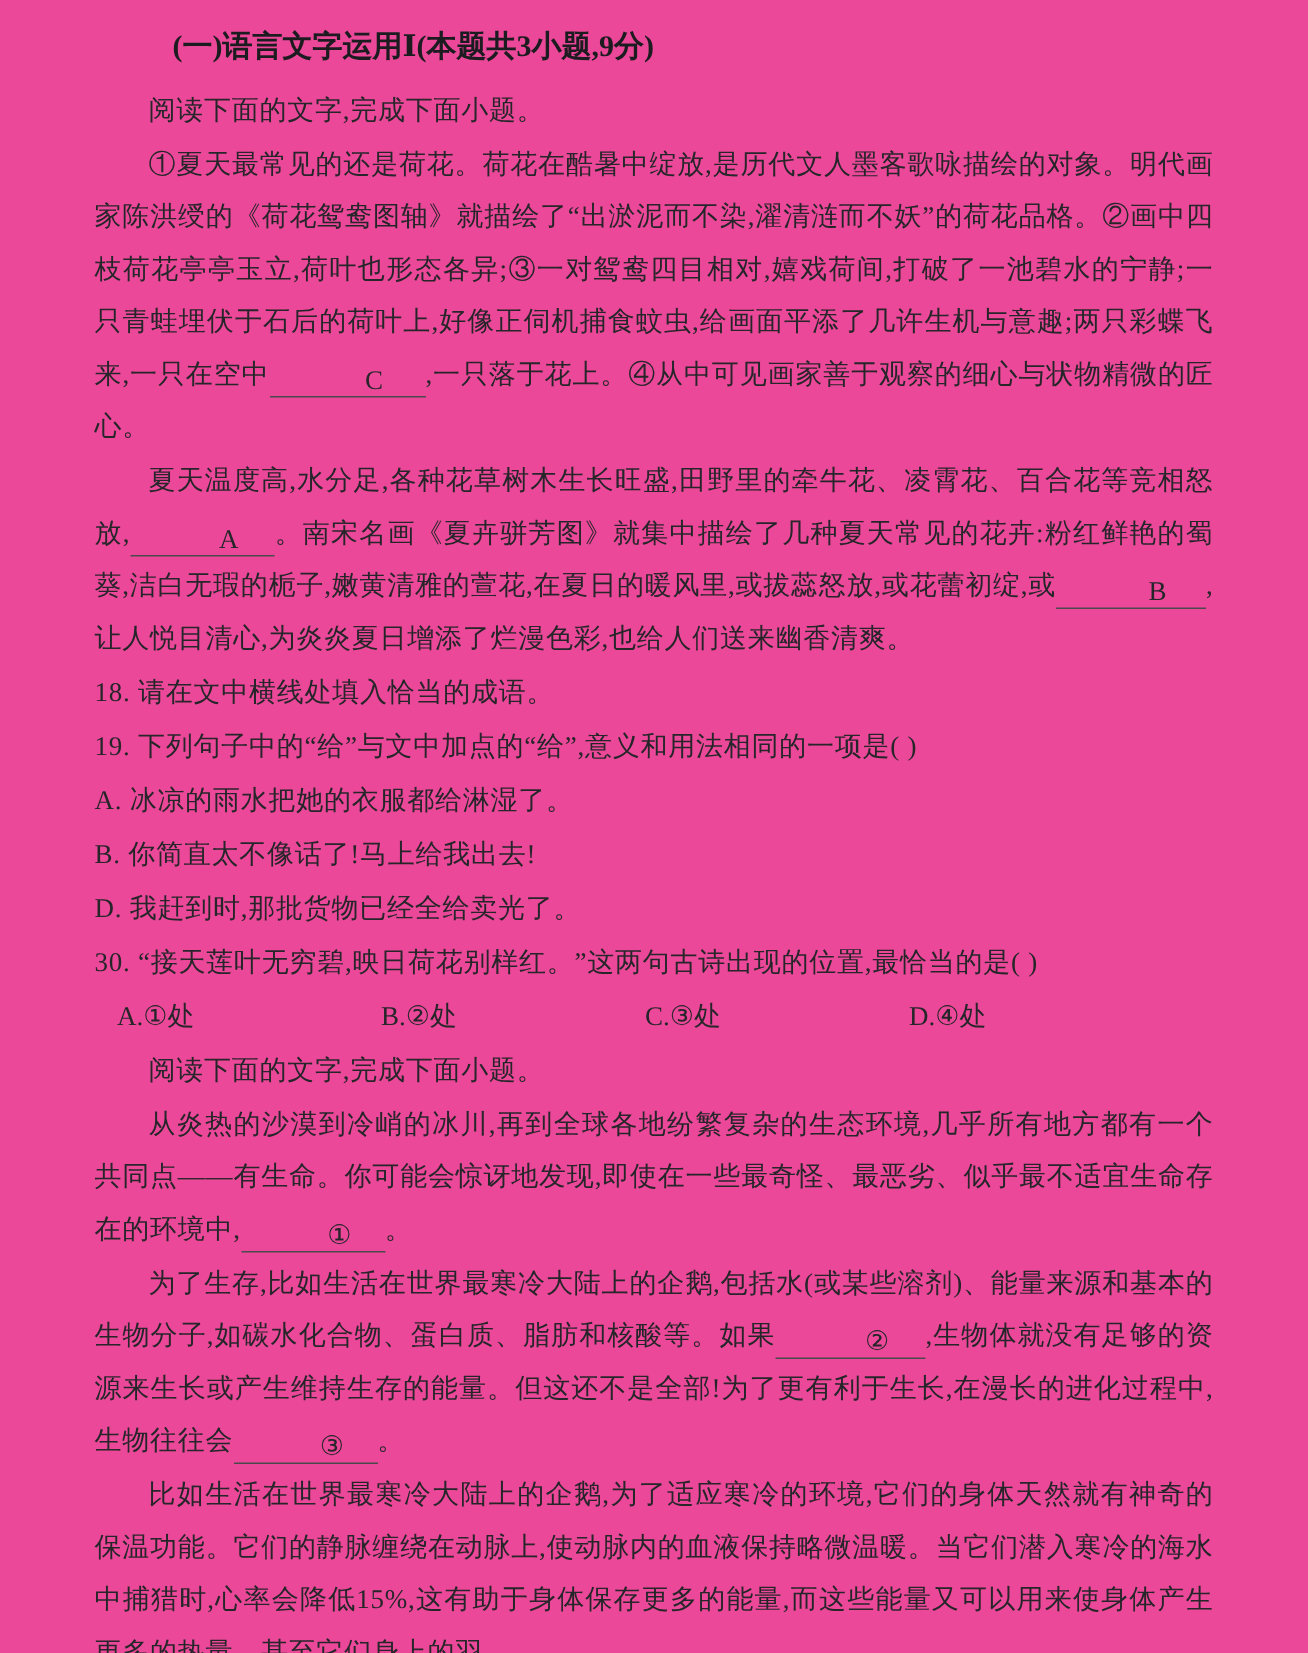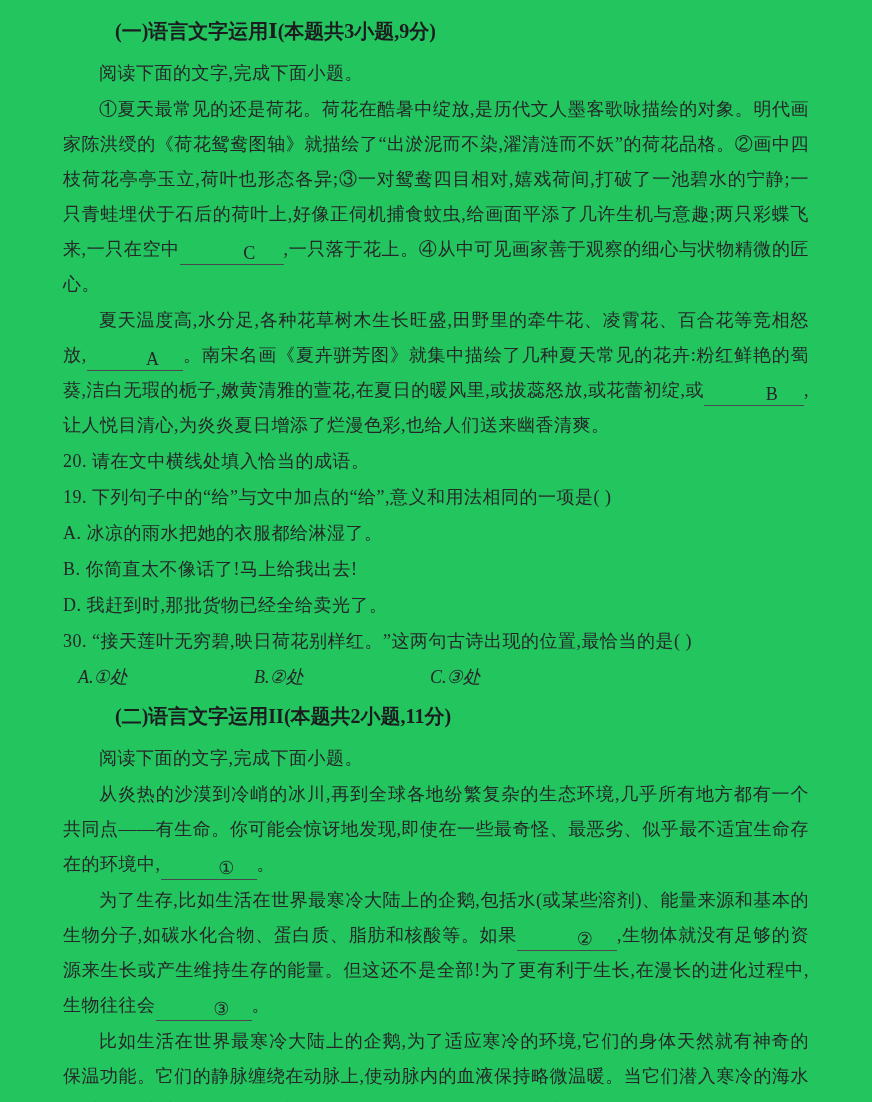--- a/index.html
+++ b/index.html
@@ -5,21 +5,21 @@
   html, body {
     margin: 0;
     padding: 0;
     background: #ffffff;
   }
   .page {
     position: relative;
     width: 872px;
     height: 1102px;
     box-sizing: border-box;
-    background: #22c55e;
+    background: #ec4899;
     padding: 10px 62px 0 62px;
     overflow: hidden;
     font-family: "Liberation Serif", "DejaVu Serif", serif;
     color: #26262a;
   }
   .doc h2 {
     font-size: 20px;
     font-weight: bold;
     margin: 2px 0 6px 0;
     line-height: 38px;
@@ -49,42 +49,41 @@
   }
   .options-row {
     display: flex;
     font-size: 18px;
     line-height: 35px;
     padding-left: 16px;
   }
   .options-row .option {
     width: 176px;
     flex: 0 0 auto;
-    font-style: italic;
   }
 </style>
 </head>
 <body>
 
 <div class="page">
   <div class="doc">
       <h2>(一)语言文字运用Ⅰ(本题共3小题,9分)</h2>
       <p class="indent"><span>阅读下面的文字,完成下面小题。</span></p>
       <p class="indent"><span>①夏天最常见的还是荷花。荷花在酷暑中绽放,是历代文人墨客歌咏描绘的对象。明代画家陈洪绶的《荷花鸳鸯图轴》就描绘了“出淤泥而不染,濯清涟而不妖”的荷花品格。②画中四枝荷花亭亭玉立,荷叶也形态各异;③一对鸳鸯四目相对,嬉戏荷间,打破了一池碧水的宁静;一只青蛙埋伏于石后的荷叶上,好像正伺机捕食蚊虫,给画面平添了几许生机与意趣;两只彩蝶飞来,一只在空中</span><span class="blank" style="min-width: 104px;">C</span><span>,一只落于花上。④从中可见画家善于观察的细心与状物精微的匠心。</span></p>
       <p class="indent"><span>夏天温度高,水分足,各种花草树木生长旺盛,田野里的牵牛花、凌霄花、百合花等竞相怒放,</span><span class="blank" style="min-width: 96px;">A</span><span>。南宋名画《夏卉骈芳图》就集中描绘了几种夏天常见的花卉:粉红鲜艳的蜀葵,洁白无瑕的栀子,嫩黄清雅的萱花,在夏日的暖风里,或拔蕊怒放,或花蕾初绽,或</span><span class="blank" style="min-width: 100px;">B</span><span>,让人悦目清心,为炎炎夏日增添了烂漫色彩,也给人们送来幽香清爽。</span></p>
-      <p><span>20. 请在文中横线处填入恰当的成语。</span></p>
+      <p><span>18. 请在文中横线处填入恰当的成语。</span></p>
       <p><span>19. 下列句子中的“给”与文中加点的“给”,意义和用法相同的一项是(    )</span></p>
       <p><span>A. 冰凉的雨水把她的衣服都给淋湿了。</span></p>
       <p><span>B. 你简直太不像话了!马上给我出去!</span></p>
       <p><span>D. 我赶到时,那批货物已经全给卖光了。</span></p>
       <p><span>30. “接天莲叶无穷碧,映日荷花别样红。”这两句古诗出现的位置,最恰当的是(    )</span></p>
       <div class="options-row">
         <span class="option">A.①处</span>
         <span class="option">B.②处</span>
         <span class="option">C.③处</span>
+        <span class="option">D.④处</span>
       </div>
-      <h2>(二)语言文字运用II(本题共2小题,11分)</h2>
       <p class="indent"><span>阅读下面的文字,完成下面小题。</span></p>
       <p class="indent"><span>从炎热的沙漠到冷峭的冰川,再到全球各地纷繁复杂的生态环境,几乎所有地方都有一个共同点——有生命。你可能会惊讶地发现,即使在一些最奇怪、最恶劣、似乎最不适宜生命存在的环境中,</span><span class="blank" style="min-width: 96px;">①</span><span>。</span></p>
       <p class="indent"><span>为了生存,比如生活在世界最寒冷大陆上的企鹅,包括水(或某些溶剂)、能量来源和基本的生物分子,如碳水化合物、蛋白质、脂肪和核酸等。如果</span><span class="blank" style="min-width: 100px;">②</span><span>,生物体就没有足够的资源来生长或产生维持生存的能量。但这还不是全部!为了更有利于生长,在漫长的进化过程中,生物往往会</span><span class="blank" style="min-width: 96px;">③</span><span>。</span></p>
       <p class="indent"><span>比如生活在世界最寒冷大陆上的企鹅,为了适应寒冷的环境,它们的身体天然就有神奇的保温功能。它们的静脉缠绕在动脉上,使动脉内的血液保持略微温暖。当它们潜入寒冷的海水中捕猎时,心率会降低15%,这有助于身体保存更多的能量,而这些能量又可以用来使身体产生更多的热量。甚至它们身上的羽</span></p>
     </div>
 </div>
 
 </body></html>

